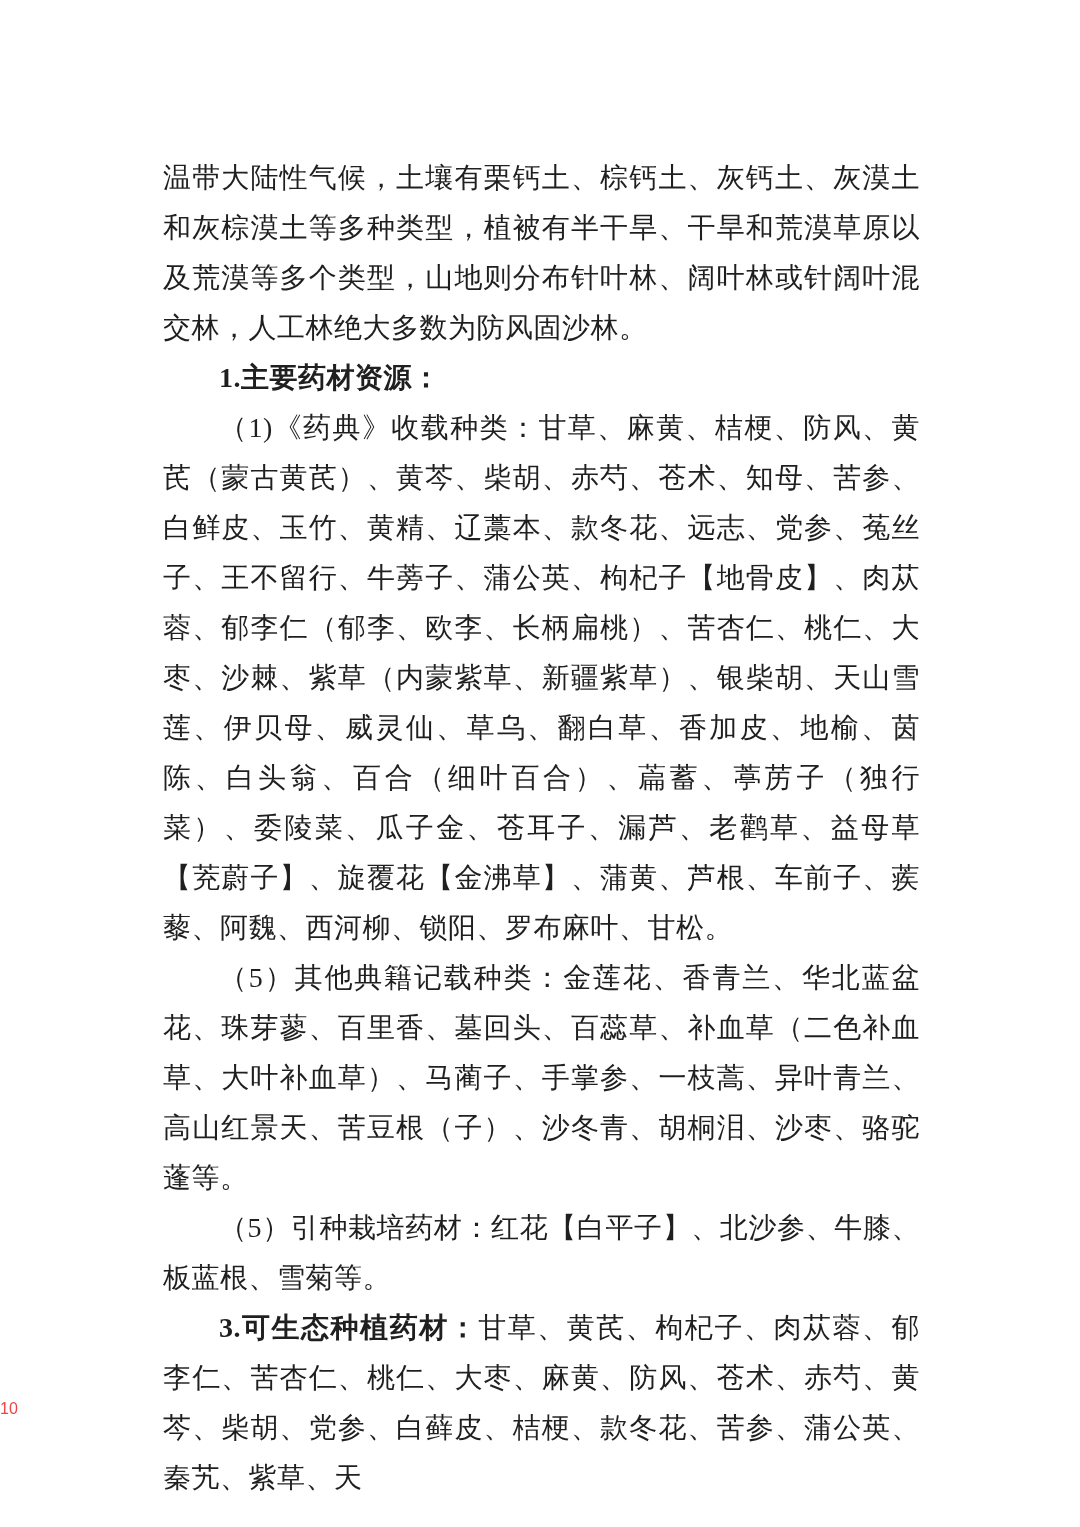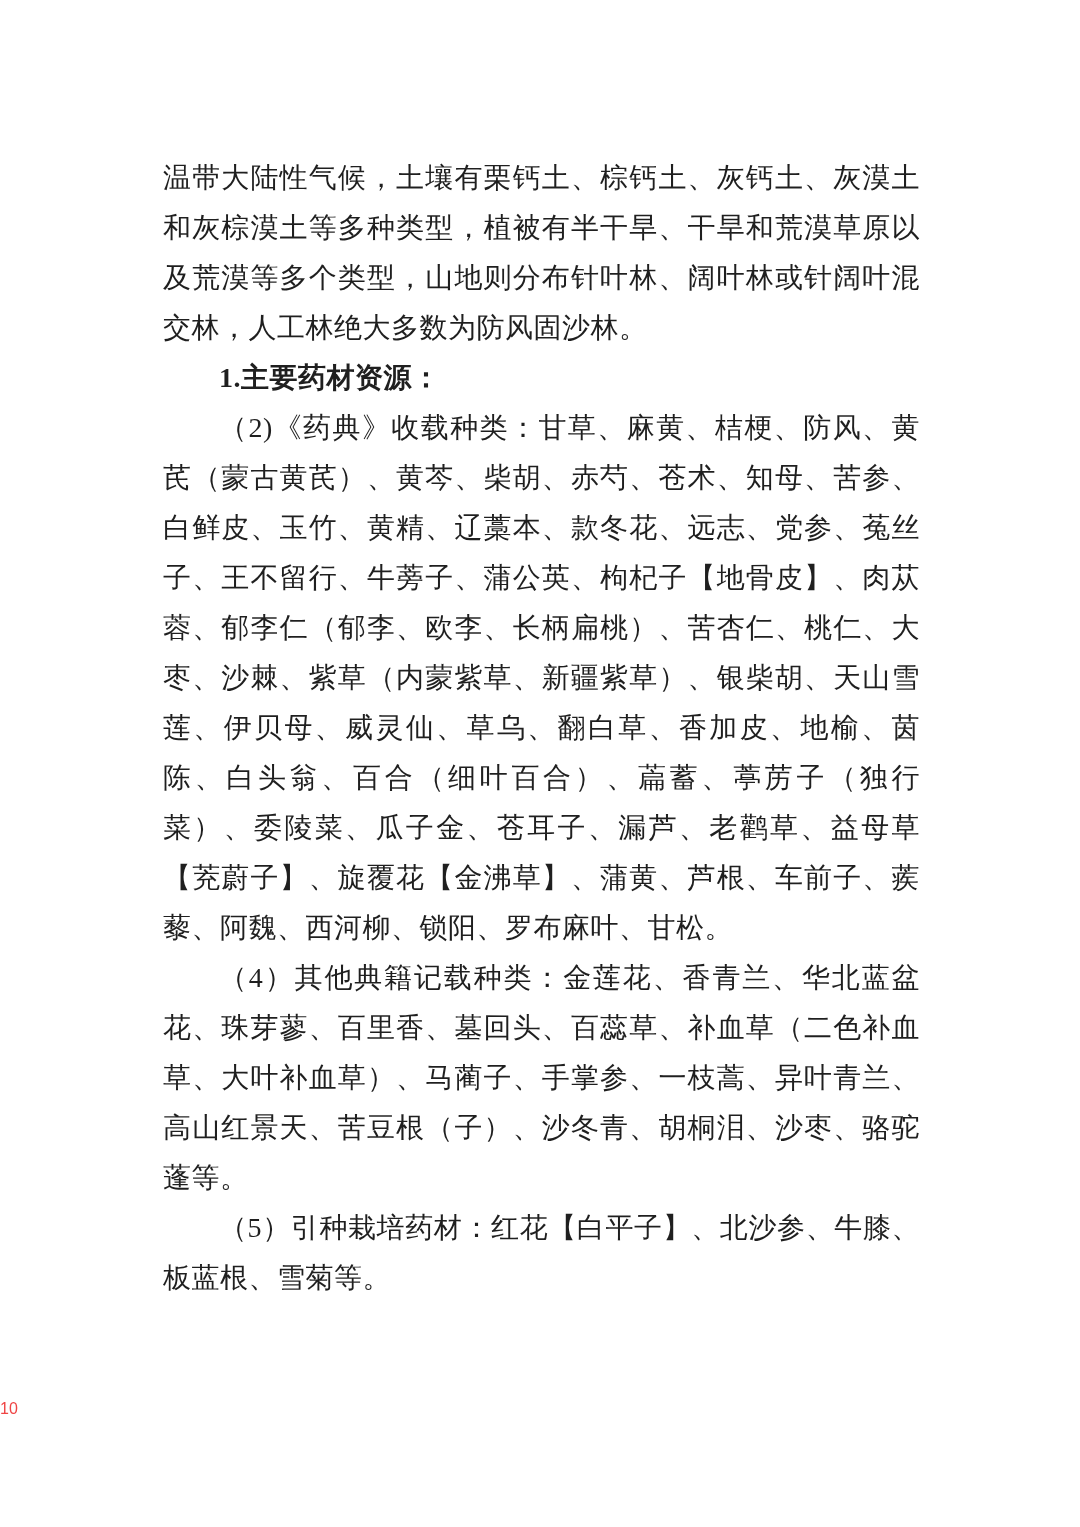--- a/index.html
+++ b/index.html
@@ -50,18 +50,19 @@
     color: #ef4444;
   }
 </style>
 </head>
 <body>
 
 <div class="page">
   <div class="content">
     <p>温带大陆性气候，土壤有栗钙土、棕钙土、灰钙土、灰漠土和灰棕漠土等多种类型，植被有半干旱、干旱和荒漠草原以及荒漠等多个类型，山地则分布针叶林、阔叶林或针阔叶混交林，人工林绝大多数为防风固沙林。</p>
     <p class="indent heading">1.主要药材资源：</p>
-    <p class="indent">（2)《药典》收载种类：甘草、麻黄、桔梗、防风、黄芪（蒙古黄芪）、黄芩、柴胡、赤芍、苍术、知母、苦参、白鲜皮、玉竹、黄精、辽藁本、款冬花、远志、党参、菟丝子、王不留行、牛蒡子、蒲公英、枸杞子【地骨皮】、肉苁蓉、郁李仁（郁李、欧李、长柄扁桃）、苦杏仁、桃仁、大枣、沙棘、紫草（内蒙紫草、新疆紫草）、银柴胡、天山雪莲、伊贝母、威灵仙、草乌、翻白草、香加皮、地榆、茵陈、白头翁、百合（细叶百合）、萹蓄、葶苈子（独行菜）、委陵菜、瓜子金、苍耳子、漏芦、老鹳草、益母草【茺蔚子】、旋覆花【金沸草】、蒲黄、芦根、车前子、蒺藜、阿魏、西河柳、锁阳、罗布麻叶、甘松。</p>
-    <p class="indent">（4）其他典籍记载种类：金莲花、香青兰、华北蓝盆花、珠芽蓼、百里香、墓回头、百蕊草、补血草（二色补血草、大叶补血草）、马蔺子、手掌参、一枝蒿、异叶青兰、高山红景天、苦豆根（子）、沙冬青、胡桐泪、沙枣、骆驼蓬等。</p>
+    <p class="indent">（1)《药典》收载种类：甘草、麻黄、桔梗、防风、黄芪（蒙古黄芪）、黄芩、柴胡、赤芍、苍术、知母、苦参、白鲜皮、玉竹、黄精、辽藁本、款冬花、远志、党参、菟丝子、王不留行、牛蒡子、蒲公英、枸杞子【地骨皮】、肉苁蓉、郁李仁（郁李、欧李、长柄扁桃）、苦杏仁、桃仁、大枣、沙棘、紫草（内蒙紫草、新疆紫草）、银柴胡、天山雪莲、伊贝母、威灵仙、草乌、翻白草、香加皮、地榆、茵陈、白头翁、百合（细叶百合）、萹蓄、葶苈子（独行菜）、委陵菜、瓜子金、苍耳子、漏芦、老鹳草、益母草【茺蔚子】、旋覆花【金沸草】、蒲黄、芦根、车前子、蒺藜、阿魏、西河柳、锁阳、罗布麻叶、甘松。</p>
+    <p class="indent">（5）其他典籍记载种类：金莲花、香青兰、华北蓝盆花、珠芽蓼、百里香、墓回头、百蕊草、补血草（二色补血草、大叶补血草）、马蔺子、手掌参、一枝蒿、异叶青兰、高山红景天、苦豆根（子）、沙冬青、胡桐泪、沙枣、骆驼蓬等。</p>
     <p class="indent">（5）引种栽培药材：红花【白平子】、北沙参、牛膝、板蓝根、雪菊等。</p>
+    <p class="indent"><span class="inline-heading">3.可生态种植药材：</span><span>甘草、黄芪、枸杞子、肉苁蓉、郁李仁、苦杏仁、桃仁、大枣、麻黄、防风、苍术、赤芍、黄芩、柴胡、党参、白藓皮、桔梗、款冬花、苦参、蒲公英、秦艽、紫草、天</span></p>
   </div>
   <div class="page-number">10</div>
 </div>
 
 </body></html>

